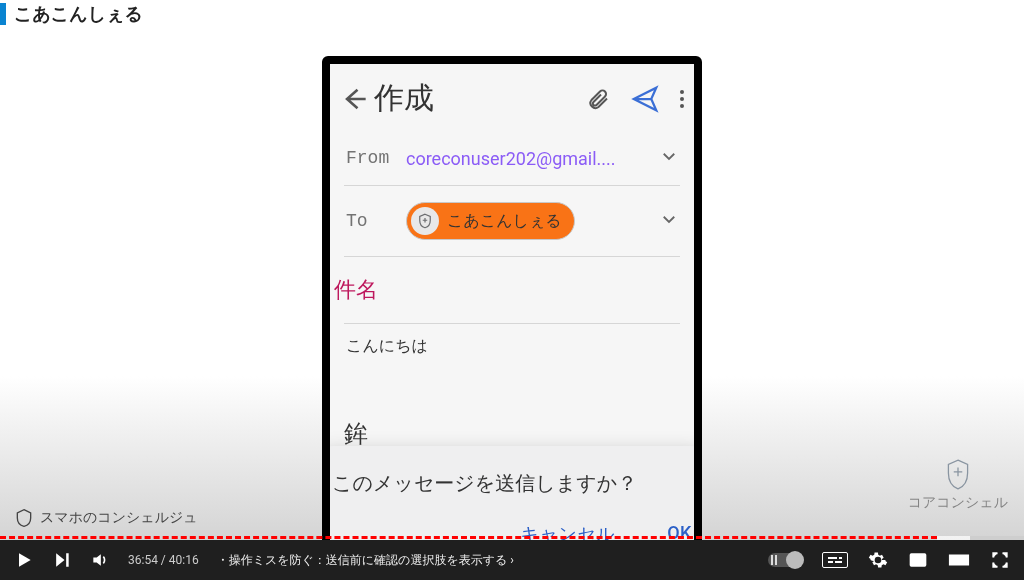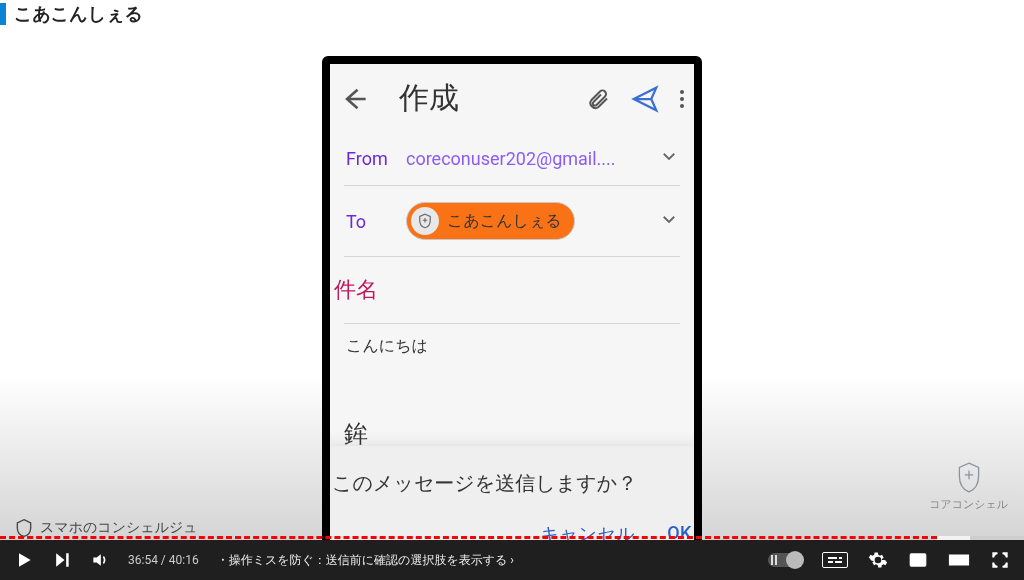--- a/index.html
+++ b/index.html
@@ -21,33 +21,33 @@
     height: 510px;
     background: #f6f6f6;
     border: 8px solid #000;
     border-radius: 6px;
     overflow: hidden;
   }
   .compose-header {
     display: flex;
     align-items: center;
     padding: 14px 10px 12px 10px;
-    gap: 31px;
+    gap: 6px;
   }
   .back-arrow { width: 28px; height: 28px; color: #555; }
   .compose-title { font-size: 30px; color: #333; flex: 1; }
   .header-icons { display: flex; align-items: center; gap: 20px; }
   .header-icons svg { color: #555; }
   .send-icon-wrap { width: 30px; height: 30px; display:flex; align-items:center; justify-content:center; }
   .send-icon-wrap svg { stroke: #3b6fd6; }
   .more-dots { display:flex; flex-direction:column; gap:3px; align-items:center; }
   .more-dots span { width:4px; height:4px; border-radius:50%; background:#555; }
 
   .field-row { display:flex; align-items:center; padding: 16px 16px; border-bottom: none; gap: 12px; color:#666; font-size:18px; }
-  .field-label { color:#6d28d9; min-width: 48px; }
+  .field-label { color:#737373; min-width: 48px; font-family: Liberation Mono, monospace; }
   .field-value { flex:1; color:#8b5cf6; overflow:hidden; white-space:nowrap; text-overflow:ellipsis; }
   .chevron { margin-left:auto; color:#666; }
   .divider { height:1px; background:#d6d6d6; margin: 0 14px; }
 
   .chip { display:inline-flex; align-items:center; gap:8px; border:1px solid #c8c8c8; border-radius:22px; padding:4px 12px 4px 4px; background:#f97316; }
   .chip-avatar { width:28px; height:28px; border-radius:50%; background:#e8e8e8; display:flex; align-items:center; justify-content:center; }
   .chip-avatar svg { width:18px; height:18px; color:#6a6c6f; }
   .chip-name { font-size:16px; color:#333; }
 
   .subject-row { padding: 18px 4px; font-size:22px; color:#be185d; }
@@ -58,42 +58,42 @@
     left:50%;
     transform:translateX(-50%);
     bottom: 2px;
     width: 408px;
     background: #efeff0;
     border-radius: 26px;
     box-shadow: 0 8px 22px rgba(0,0,0,0.28);
     padding: 22px 24px 10px 24px;
   }
   .dialog-msg { font-size:20px; color:#333; line-height:1.5; }
-  .dialog-actions { display:flex; justify-content:flex-end; gap:32px; padding-top:24px; }
+  .dialog-actions { display:flex; justify-content:flex-end; gap:52px; padding-top:24px; }
   .dialog-btn { color:#2b5fc7; font-size:18px; font-weight:500; letter-spacing:0.5px; }
 
   .hidden-clip { position:absolute; left:14px; bottom:108px; font-size:24px; color:#333; }
 
   .watermark-right {
     position:absolute;
     right: 16px;
     bottom: 28px;
     display:flex;
     flex-direction:column;
     align-items:center;
     gap:4px;
     opacity:0.75;
   }
   .watermark-right .wm-icon { width:26px; height:32px; }
-  .watermark-right .wm-text { font-size:11px; color:#666; }
+  .watermark-right .wm-text { font-size:14px; color:#666; }
 
   .watermark-left {
     position:absolute;
     left:14px;
-    bottom: 2px;
+    bottom: 12px;
     display:flex;
     align-items:center;
     gap:6px;
     color:#444;
     font-size:14px;
   }
   .watermark-left svg { width:20px; height:20px; }
 
   .progress-bar {
     position:absolute;

